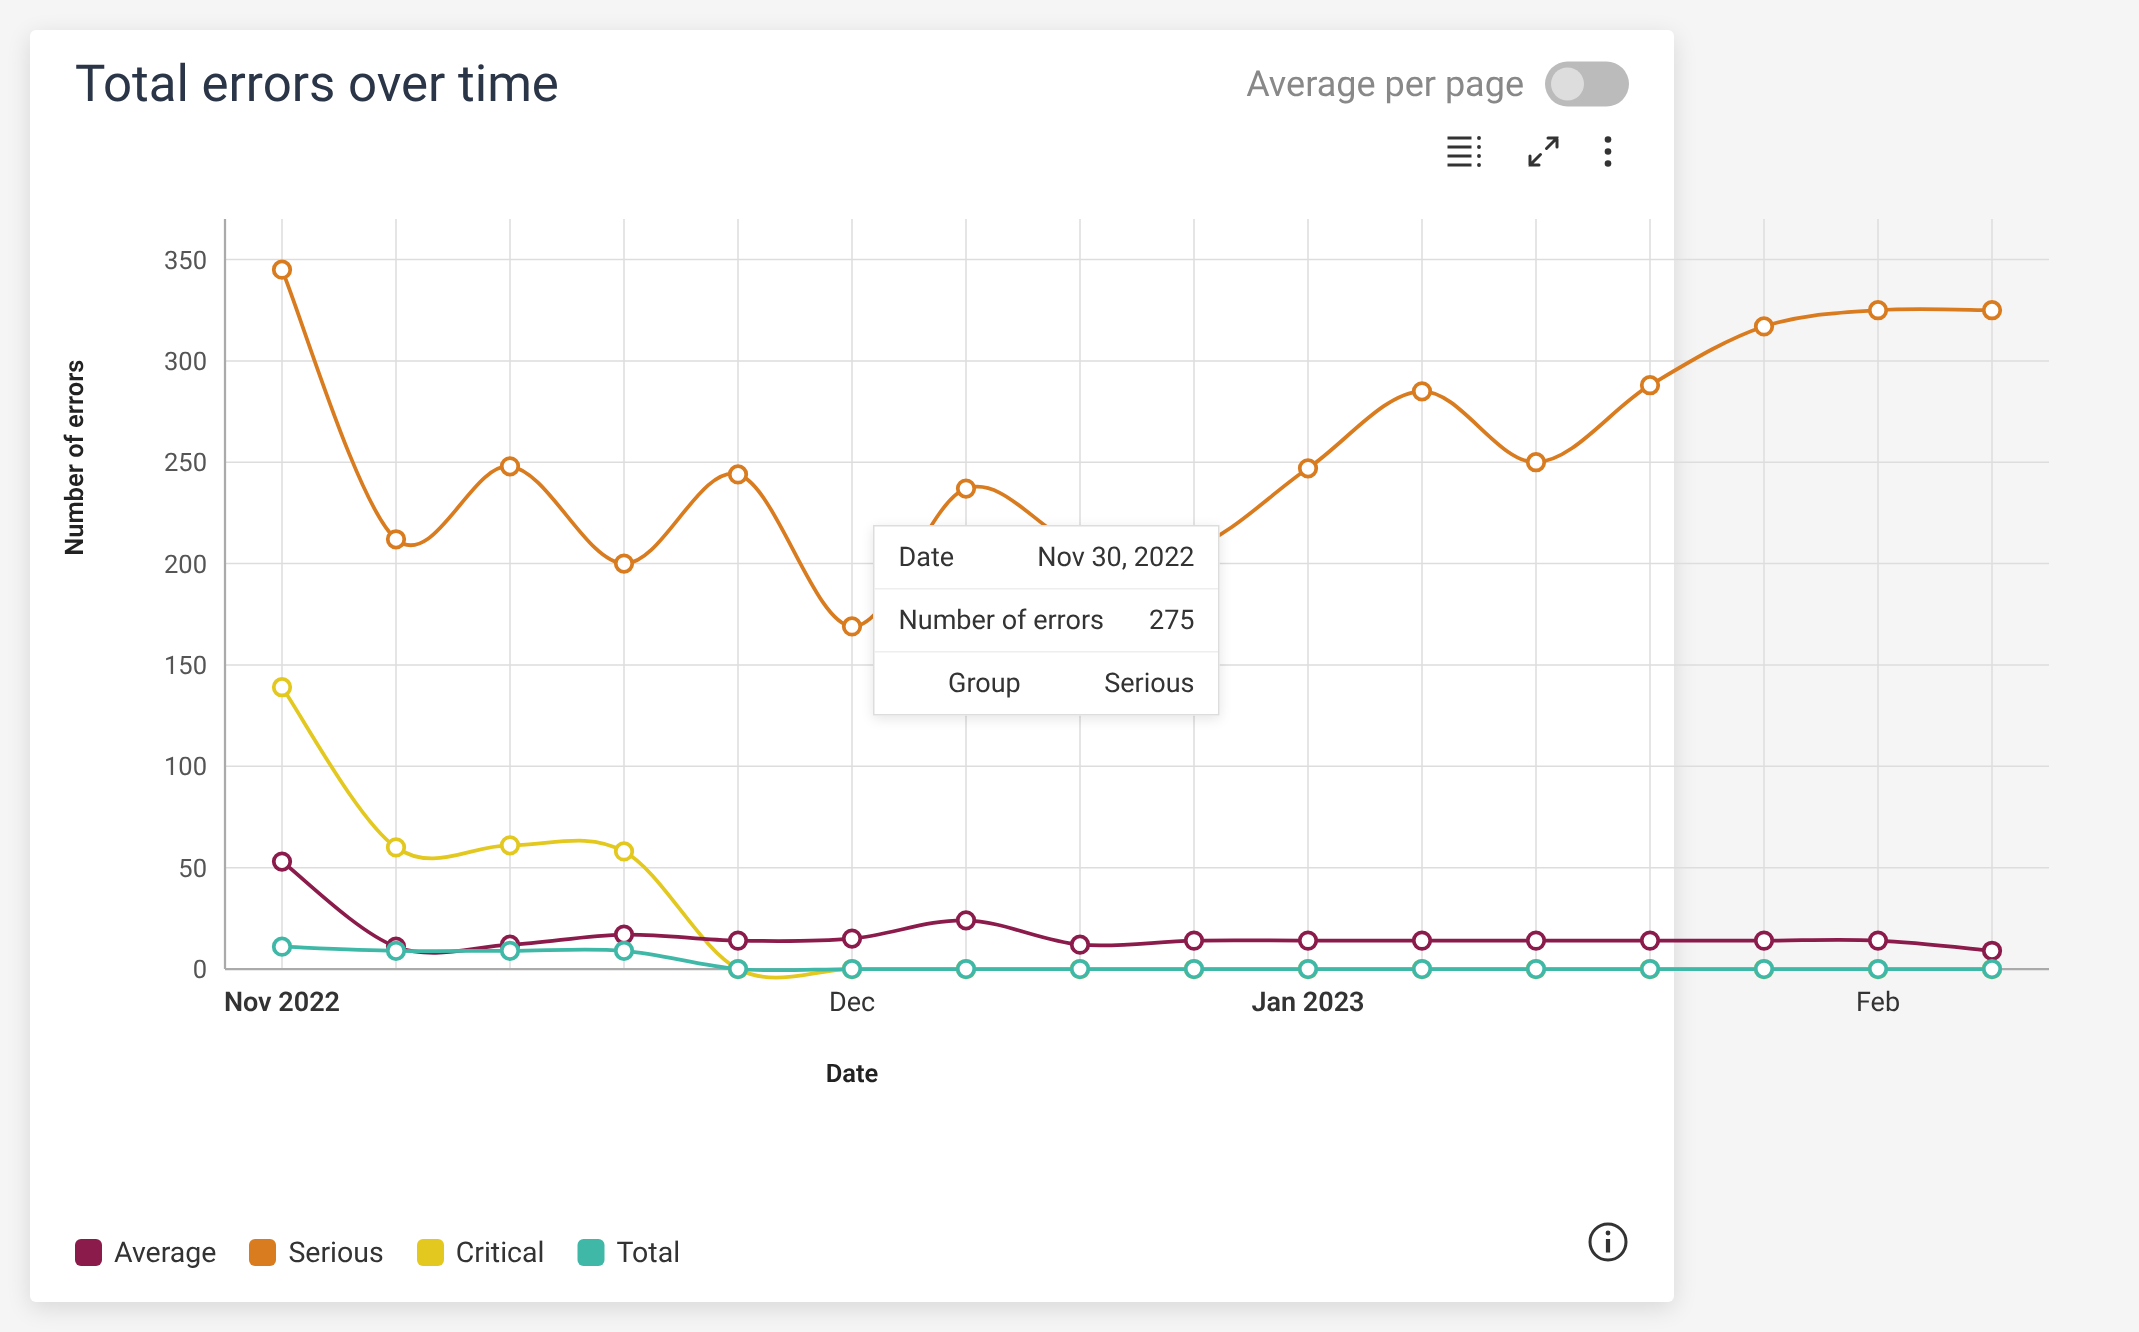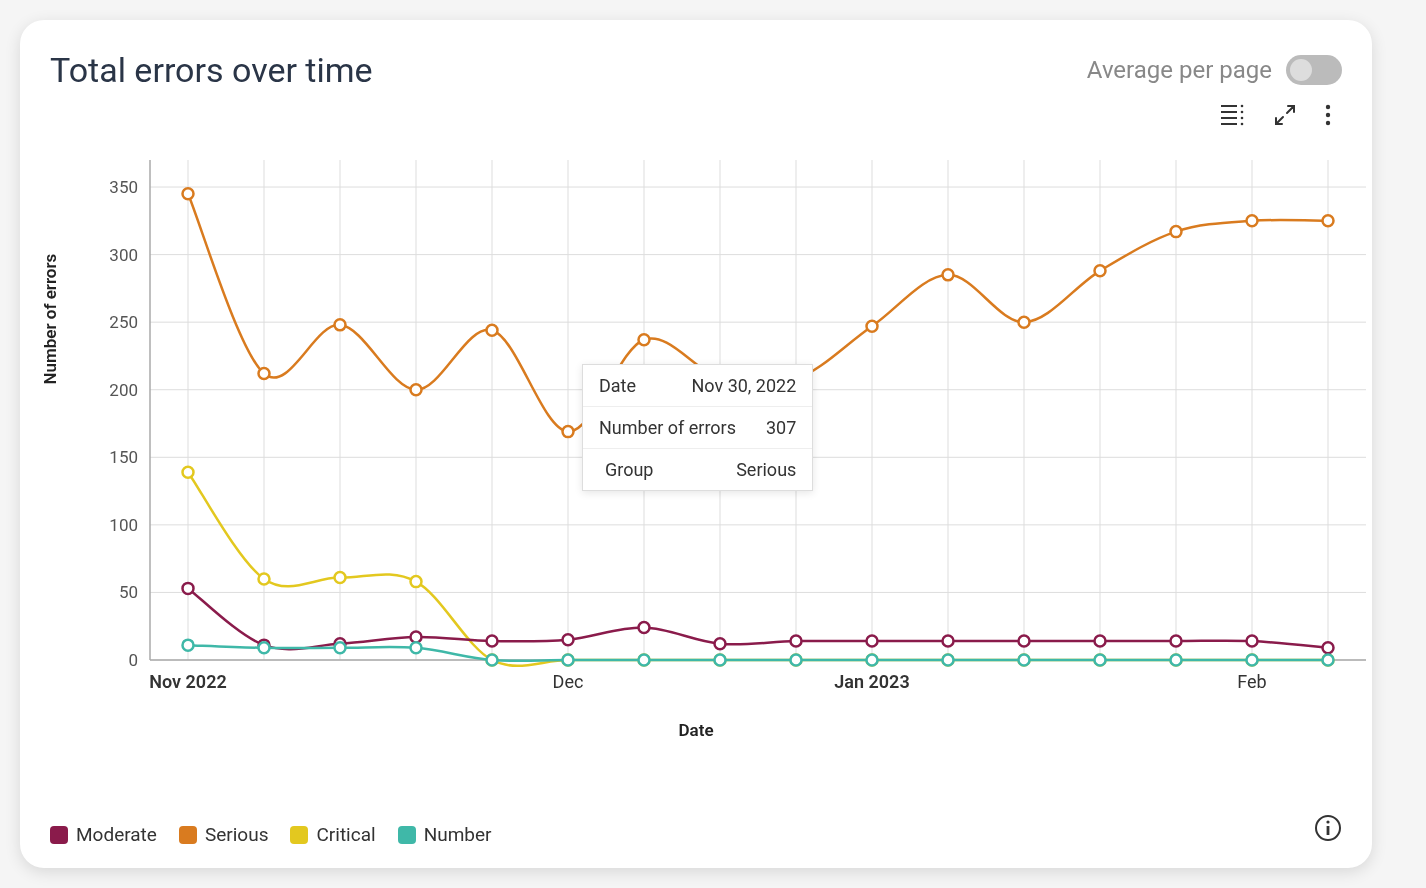--- a/index.html
+++ b/index.html
@@ -3,26 +3,26 @@
 <meta charset="utf-8">
 <style>
 * { box-sizing: border-box; margin: 0; padding: 0; }
 body {
   font-family: -apple-system, BlinkMacSystemFont, "Segoe UI", Roboto, Helvetica, Arial, sans-serif;
   background: #f5f5f5;
   padding: 20px;
 }
 .card {
   background: #fff;
-  width: 1352px;
+  width: 1096px;
   height: 848px;
-  border-radius: 24px;
+  border-radius: 4px;
   box-shadow: 0 4px 16px rgba(0,0,0,0.12);
   position: relative;
-  padding: 30px 30px 20px 30px;
+  padding: 16px 30px 20px 30px;
 }
 .header {
   display: flex;
   justify-content: space-between;
   align-items: center;
 }
 .title {
   font-size: 34px;
   font-weight: 400;
   color: #2a3547;
@@ -137,20 +137,21 @@
   display: flex;
   justify-content: space-between;
   gap: 30px;
   padding: 10px 16px;
   border-bottom: 1px solid #eee;
 }
 .tooltip-row:last-child { border-bottom: none; }
 .tooltip-group {
   display: flex;
   align-items: flex-end;
+  margin-left: 27px;
 }
 .tooltip-bar {
   width: 6px;
 }
 </style>
 </head>
 <body>
 
 <div class="card">
 
@@ -308,48 +309,48 @@
       </svg>
     <div class="x-axis-label">Date</div>
 
     <div class="tooltip" id="tooltip" style="left: 532px; top: 213.622px;">
       <div class="tooltip-row">
         <span>Date</span>
         <span>Nov 30, 2022</span>
       </div>
       <div class="tooltip-row">
         <span>Number of errors</span>
-        <span>307</span>
+        <span>275</span>
       </div>
       <div class="tooltip-group">
         <div class="tooltip-bar" id="tooltip-bar" style="background: rgb(217, 123, 31);"></div>
         <div class="tooltip-row" style="flex:1">
           <span>Group</span>
           <span>Serious</span>
         </div>
       </div>
     </div>
   </div>
 
   <div class="legend-row" id="legend">
       <div class="legend-item">
         <div class="legend-swatch" style="background: rgb(138, 27, 75);"></div>
-        <span>Moderate</span>
+        <span>Average</span>
       </div>
       <div class="legend-item">
         <div class="legend-swatch" style="background: rgb(217, 123, 31);"></div>
         <span>Serious</span>
       </div>
       <div class="legend-item">
         <div class="legend-swatch" style="background: rgb(227, 200, 31);"></div>
         <span>Critical</span>
       </div>
       <div class="legend-item">
         <div class="legend-swatch" style="background: rgb(63, 184, 168);"></div>
-        <span>Number</span>
+        <span>Total</span>
       </div>
     </div>
 
   <span class="info-icon">
     <svg width="28" height="28" viewBox="0 0 28 28">
       <circle cx="14" cy="14" r="12" fill="none" stroke="#333" stroke-width="2"></circle>
       <circle cx="14" cy="8" r="1.6" fill="#333"></circle>
       <rect x="12.6" y="12" width="2.8" height="9" fill="#333"></rect>
     </svg>
   </span>

